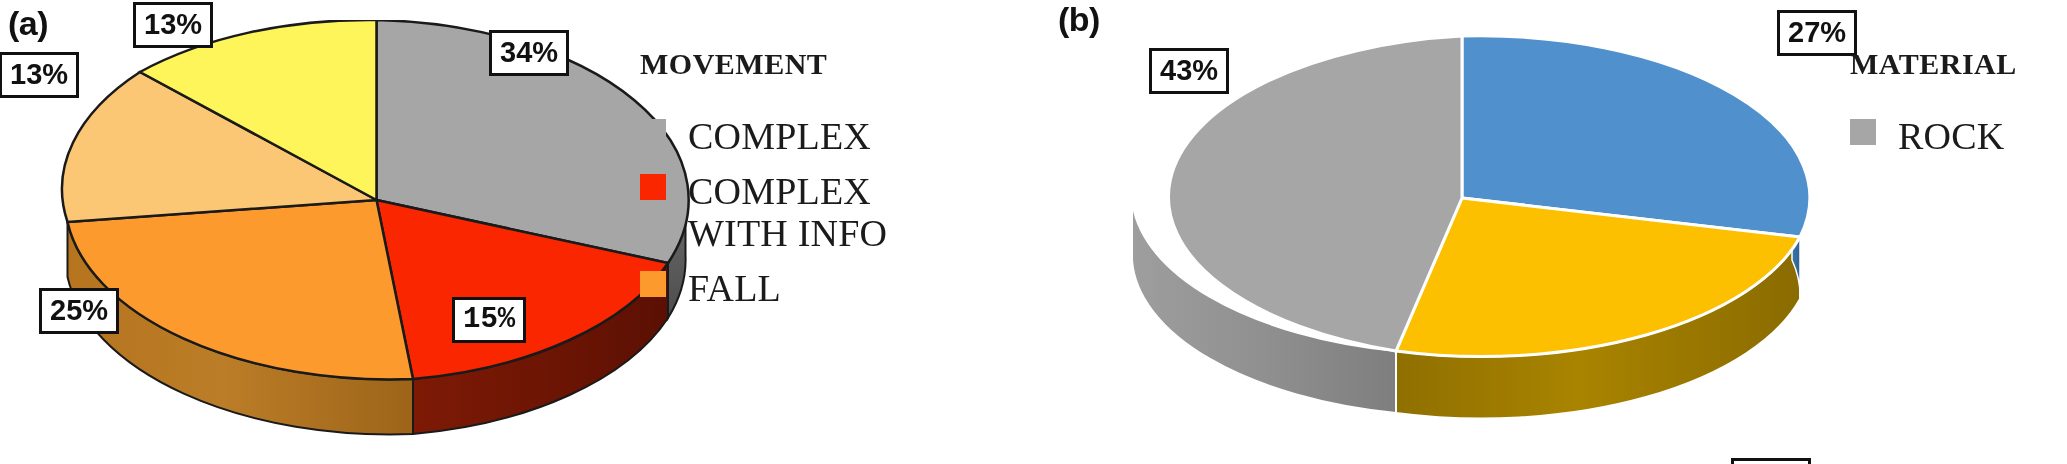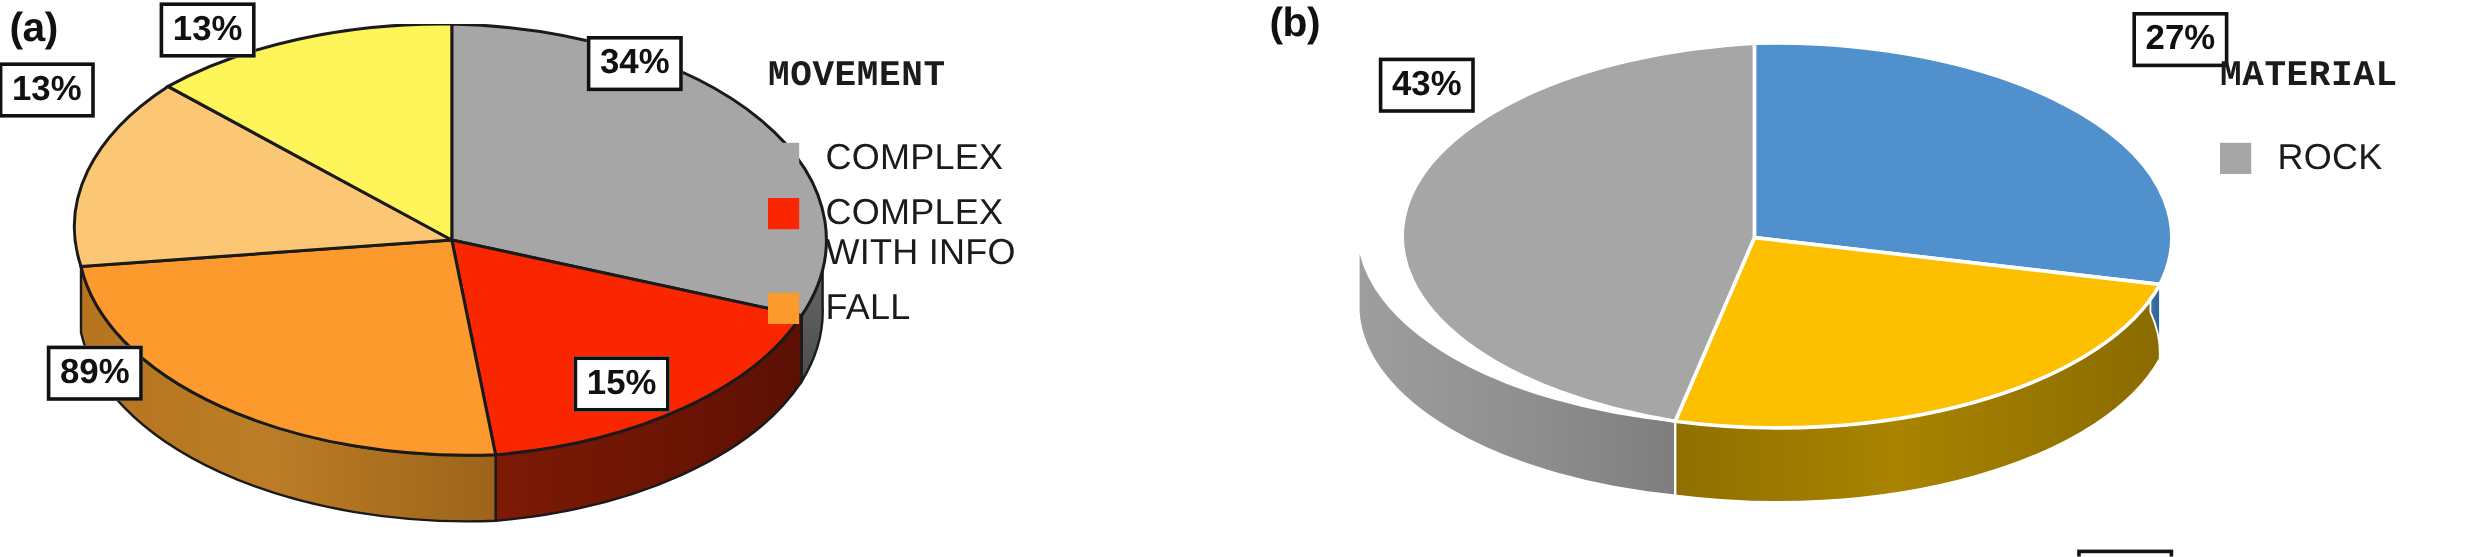--- a/index.html
+++ b/index.html
@@ -56,41 +56,41 @@
   .legend {
     position: absolute;
   }
   .legend-title {
     font-weight: bold;
     font-size: 30px;
     letter-spacing: 0.5px;
     color: #1b1b1b;
     margin-bottom: 34px;
     white-space: nowrap;
-    font-family: Liberation Mono, monospace;
+    font-family: Liberation Serif, serif;
   }
   .legend-row {
     display: flex;
     align-items: flex-start;
     margin-bottom: 12px;
   }
   .legend-swatch {
     width: 26px;
     height: 26px;
     flex: 0 0 26px;
     margin-top: 4px;
     margin-right: 22px;
   }
   .legend-label {
-    font-size: 30px;
+    font-size: 38px;
     line-height: 1.12;
     color: #1b1b1b;
     letter-spacing: 0.2px;
     white-space: pre-line;
-    font-family: Liberation Sans, sans-serif;
+    font-family: Liberation Serif, serif;
   }
 </style>
 </head>
 <body>
 
 <div id="root">
 
   <div class="panel" id="panel-a">
 
     <div class="panel-tag" style="left:8px; top:4px;">(a)</div>
@@ -126,22 +126,22 @@
       <path d="M 356.5 180 L 393 359 A 325 180 0 0 1 47.5 202 Z" fill="#fc9a2e" stroke="#1a1a1a" stroke-width="2.5"></path>
 
       <path d="M 356.5 180 L 47.5 202 A 325 180 0 0 1 120 52 Z" fill="#fcc775" stroke="#1a1a1a" stroke-width="2.5"></path>
 
       <path d="M 356.5 180 L 120 52 A 325 180 0 0 1 356.5 0 Z" fill="#fdf55a" stroke="#1a1a1a" stroke-width="2.5"></path>
     </svg>
 
     <div class="pct-box" style="left:133px; top:2px;">13%</div>
     <div class="pct-box" style="left:-1px; top:52px;">13%</div>
     <div class="pct-box" style="left:489px; top:30px;">34%</div>
-    <div class="pct-box" style="left:478px; top:297px;">15%</div>
-    <div class="pct-box" style="left:39px; top:288px;">89%</div>
+    <div class="pct-box" style="left:452px; top:297px;font-family:Liberation Mono, monospace;">15%</div>
+    <div class="pct-box" style="left:39px; top:288px;">25%</div>
 
     <div class="legend" style="left:640px; top:47px;">
       <div class="legend-title">MOVEMENT</div>
 
       <div class="legend-row">
         <span class="legend-swatch" style="background:#a6a6a6;"></span>
         <span class="legend-label">COMPLEX</span>
       </div>
 
       <div class="legend-row">

